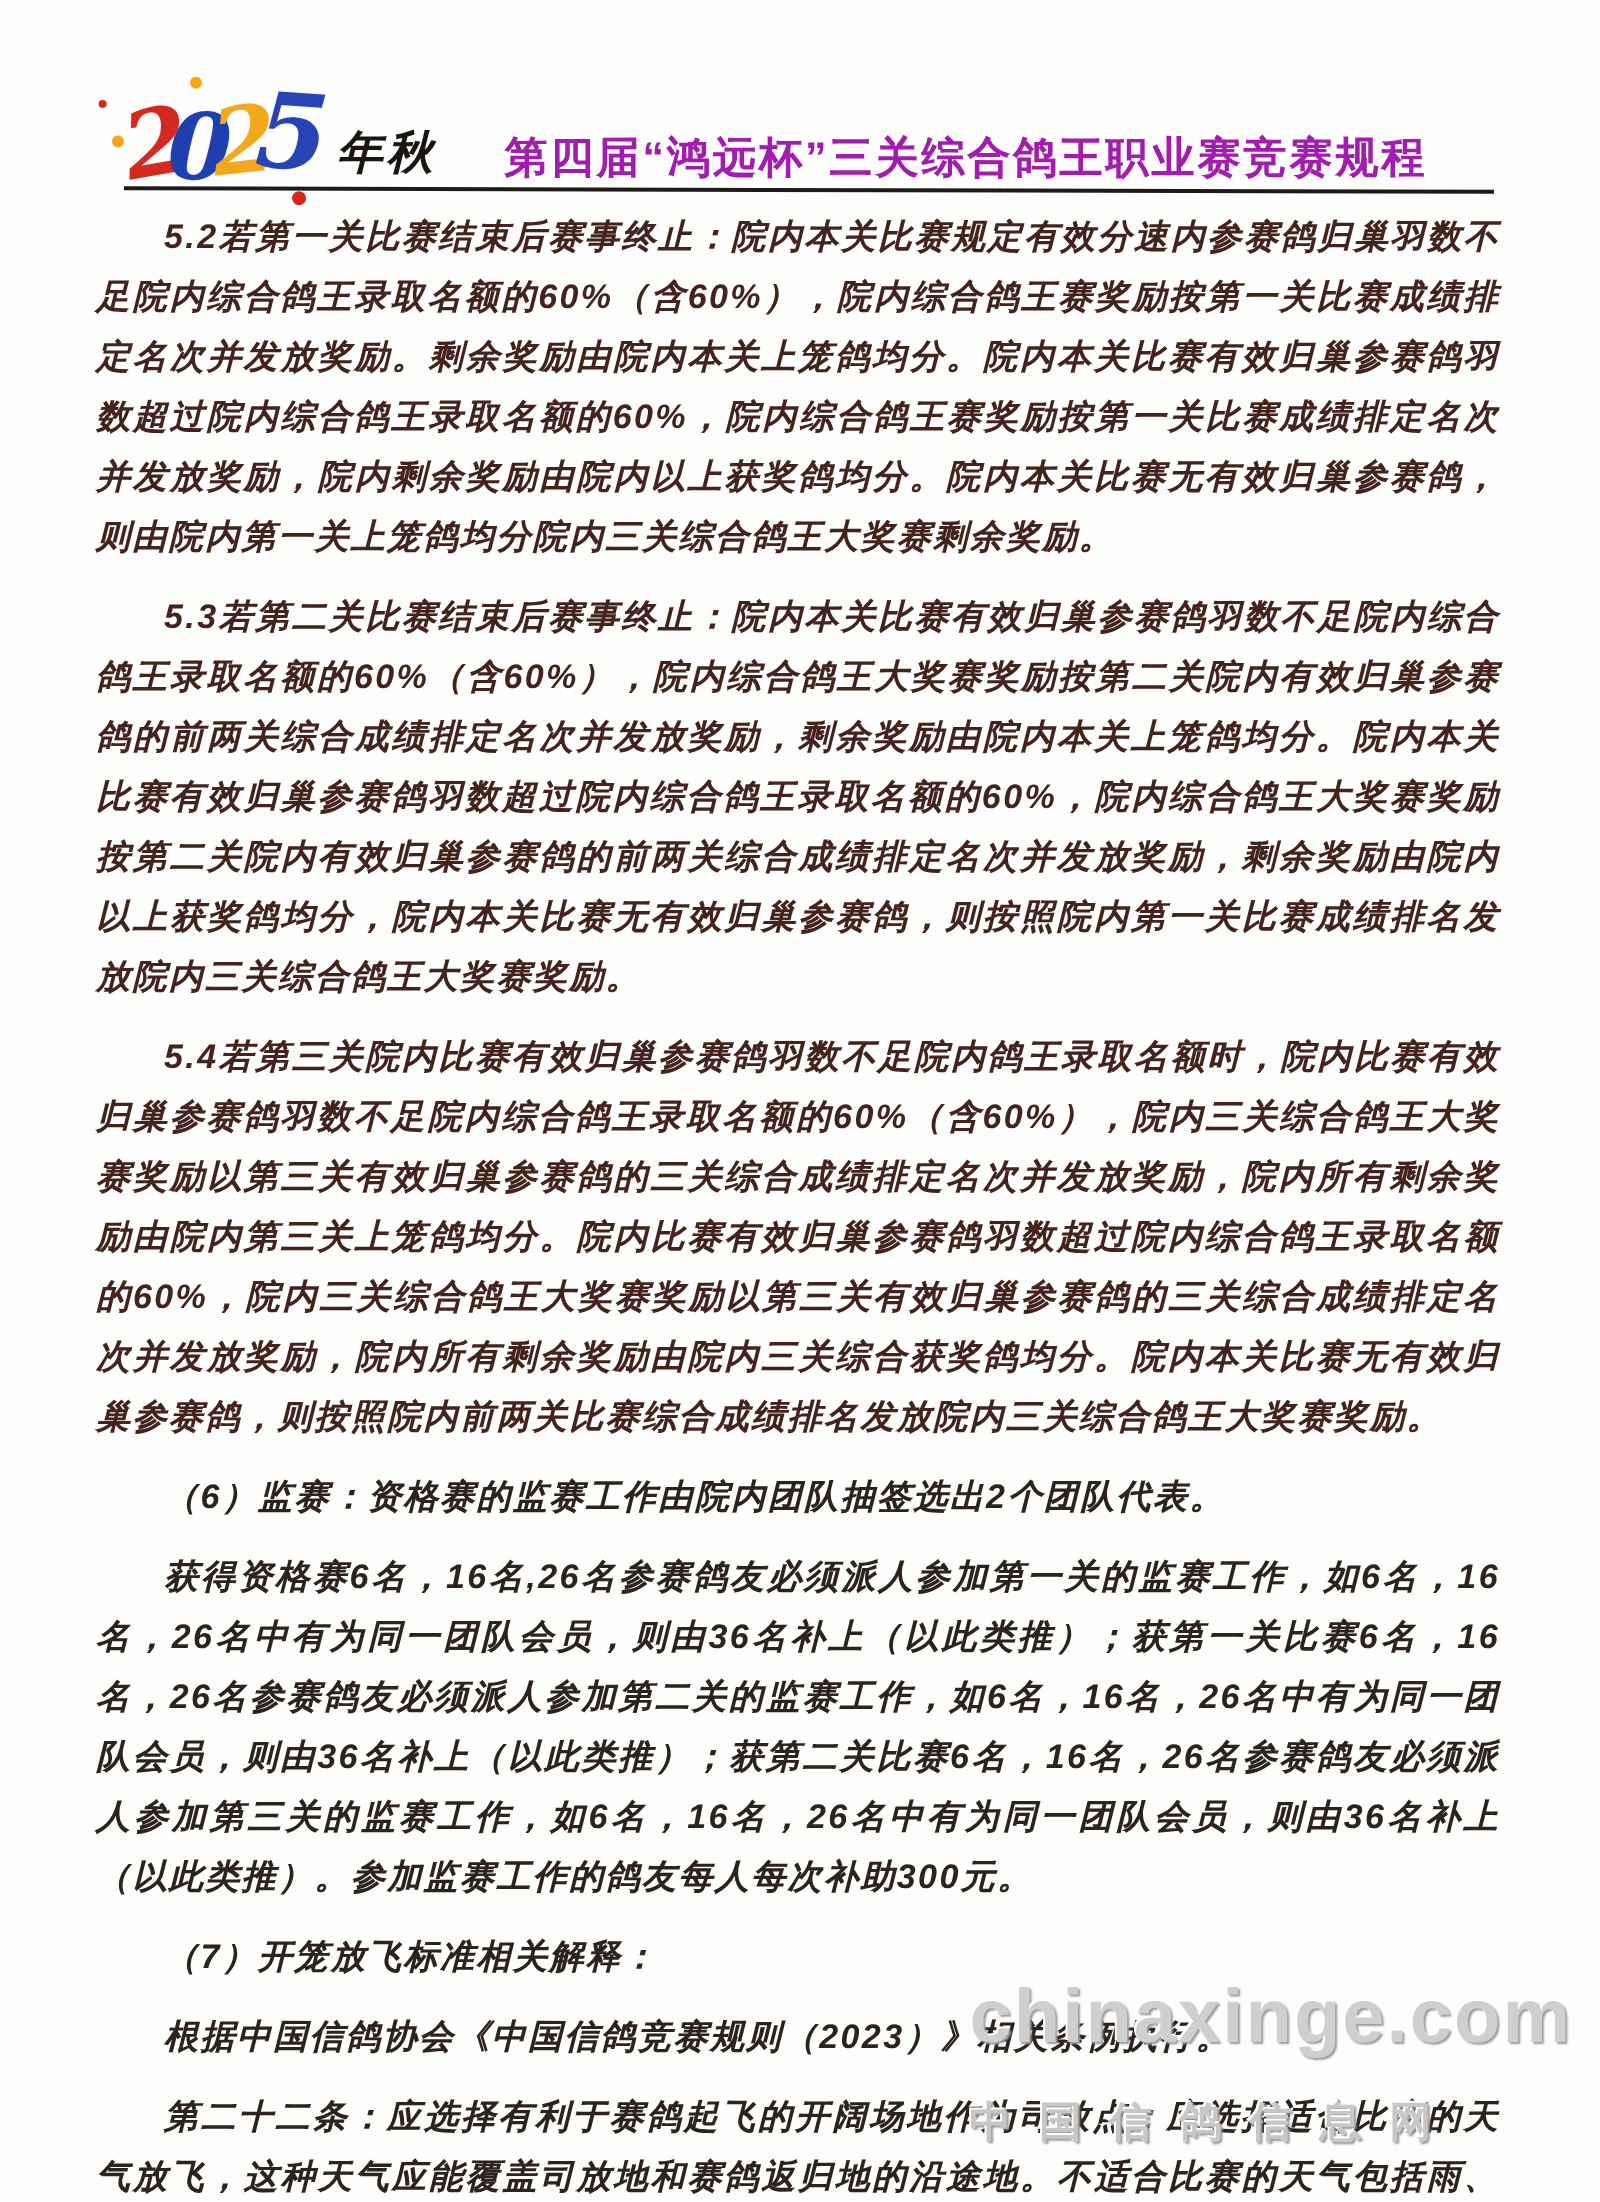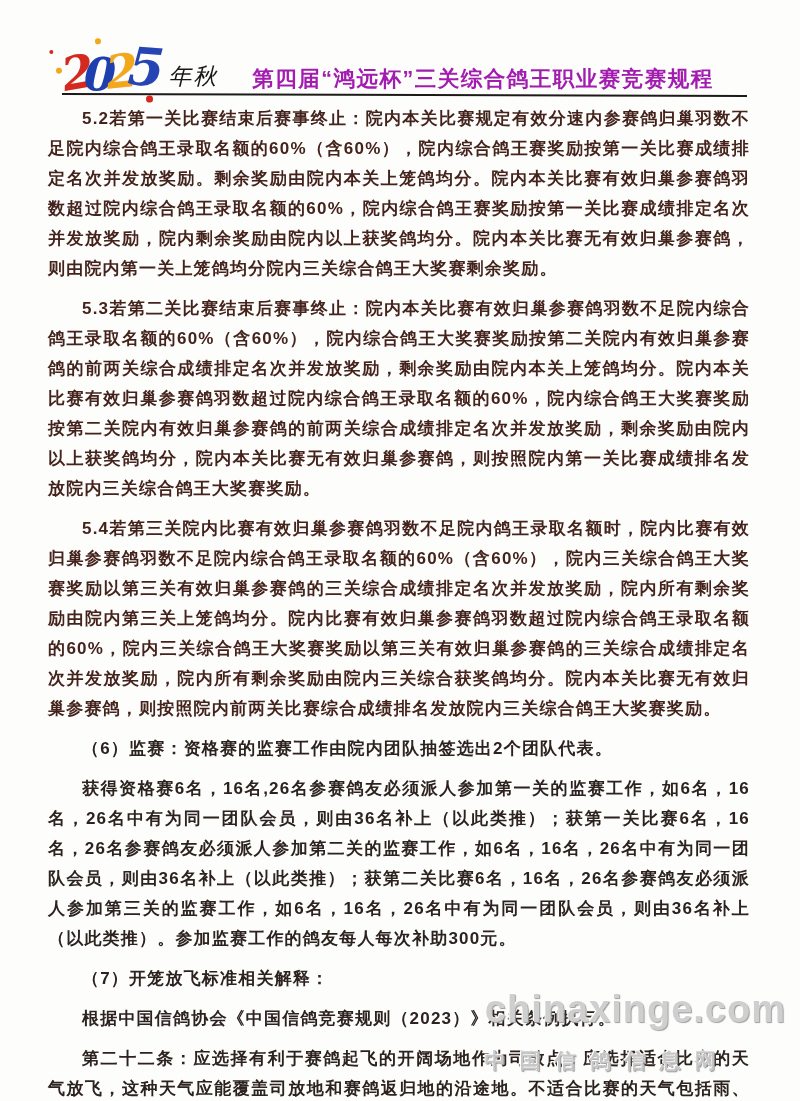--- a/index.html
+++ b/index.html
@@ -43,21 +43,21 @@
     background:#f3a81c;
   }
   .logo .sp1{left:-12px;top:4px;background:#d5281e;width:4px;height:4px;}
   .logo .sp2{left:-6px;top:22px;}
   .logo .sp3{left:34px;top:-6px;}
   .logo .dot{
     position:absolute;right:2px;bottom:-8px;
     width:7px;height:7px;border-radius:50%;background:#d5281e;
   }
   .era{
-    font-size:23px;font-weight:normal;font-style:italic;
+    font-size:23px;font-weight:bold;font-style:italic;
     color:#191513;margin-right:34px;letter-spacing:2px;
     padding-bottom:4px;
   }
   .title{
     margin:0;padding-bottom:3px;
     font-size:21.5px;font-weight:bold;color:#a21caf;
     letter-spacing:1.5px;white-space:nowrap;
   }
   .rule{
     position:absolute;left:62px;right:53px;top:94px;height:2px;
@@ -70,20 +70,21 @@
   }
   .para{
     margin:0 0 10px 0;
     font-size:17px;
     line-height:30px;
     letter-spacing:1.2px;
     text-align:justify;
     text-indent:2em;
     font-weight:600;
     word-break:break-all;
+    font-style:italic;
   }
   .ink-maroon{color:#45231d;}
   .ink-dark{color:#2c221e;}
 
   
   .watermark{
     position:absolute;right:14px;bottom:26px;
     text-align:left;
     user-select:none;
   }

